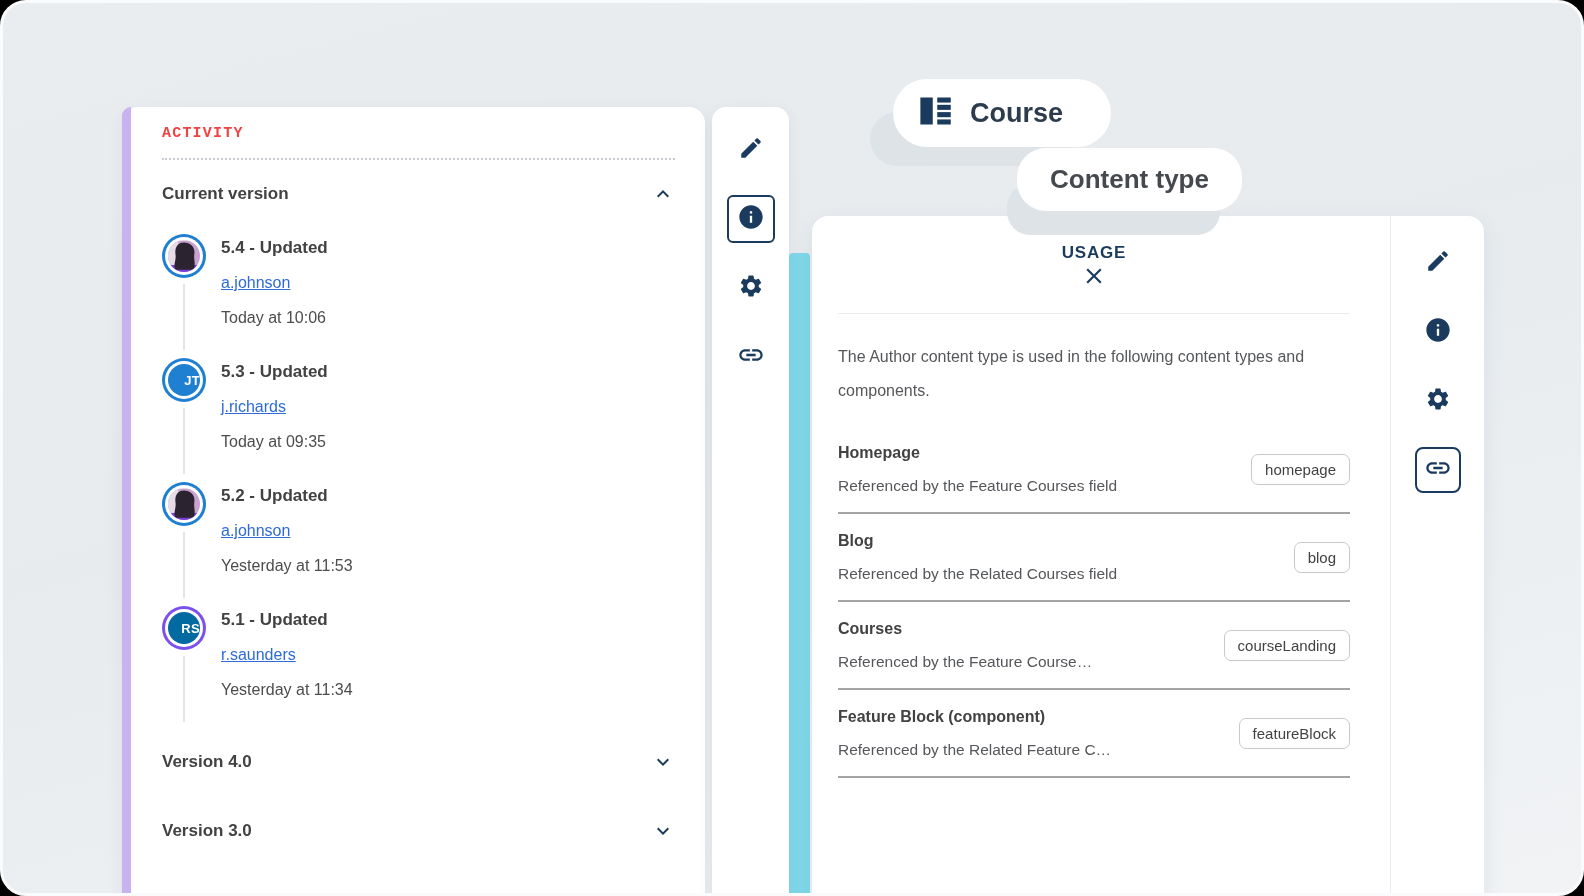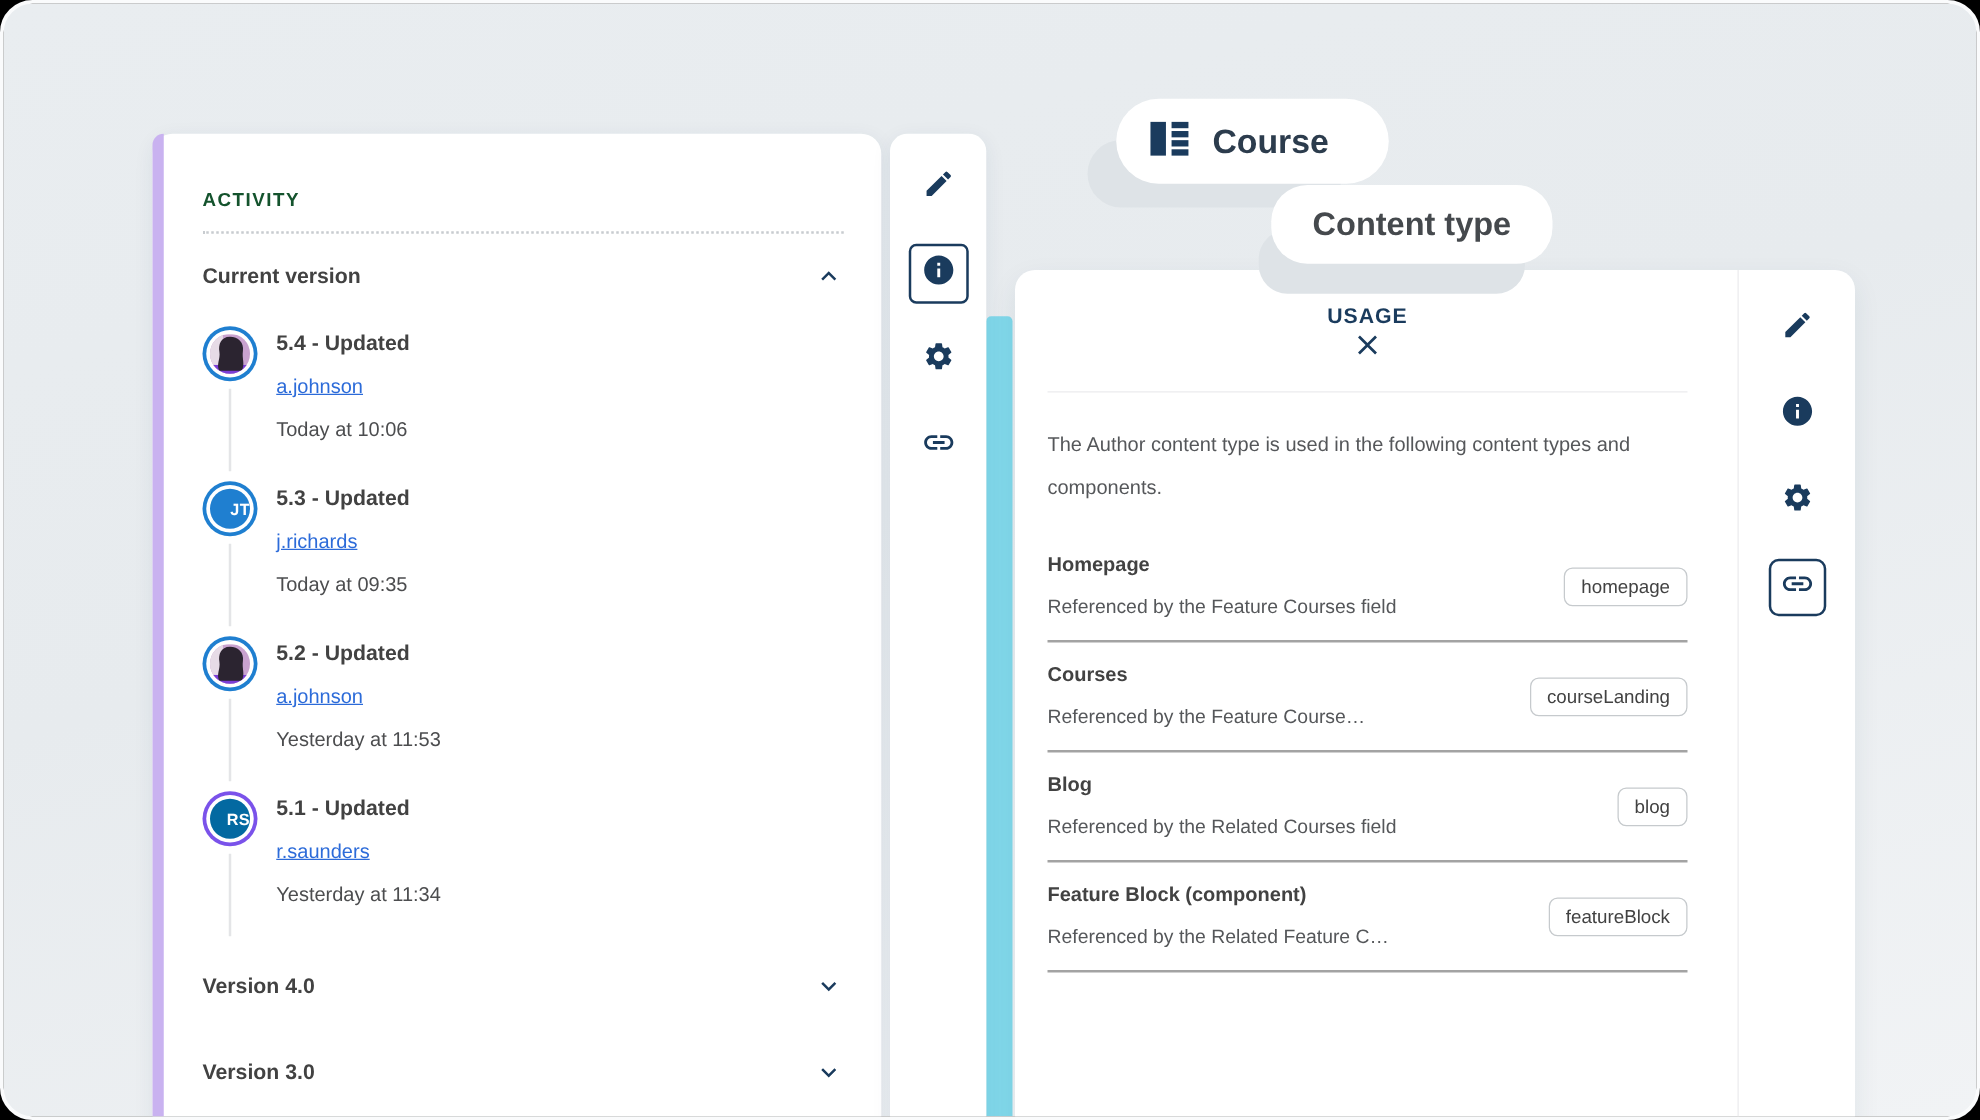--- a/index.html
+++ b/index.html
@@ -7,21 +7,21 @@
   .screen{
     position:relative;width:1584px;height:896px;overflow:hidden;
     border-radius:26px;border:3px solid #fafbfc;
     background:linear-gradient(165deg,#e9edf0 0%,#e7ebee 45%,#f1f3f5 100%);
   }
   .card{position:absolute;background:#fff;box-shadow:0 4px 16px rgba(27,60,93,.07);}
   
   .card-activity{left:119px;top:104px;width:583px;height:800px;border-radius:16px 16px 0 0;z-index:4;}
   .accent-purple{position:absolute;left:0;top:0;bottom:0;width:9px;background:#c9b2f0;border-radius:16px 0 0 0;}
   .activity-inner{position:absolute;left:40px;right:30px;top:0;}
-  .activity-title{margin-top:45px;font-size:15px;font-weight:700;letter-spacing:1.2px;color:#14532d;}
+  .activity-title{margin-top:18px;font-size:15px;font-weight:700;letter-spacing:1.2px;color:#ef4444;font-family:Liberation Mono, monospace;}
   .activity-dotted{margin-top:16px;border-bottom:2px dotted #c8ccd0;}
   .section-row{display:flex;align-items:center;justify-content:space-between;height:40px;margin-top:14px;cursor:pointer;}
   .section-label{font-size:17px;font-weight:700;color:#424242;}
   .chev svg{display:block;}
   .entries{margin-top:18px;}
   .entry{position:relative;display:flex;gap:15px;min-height:104px;margin-bottom:20px;}
   .entry .tline{position:absolute;left:21px;top:52px;bottom:-14px;width:2px;background:#e4e5e7;}
   .avatar{position:relative;width:44px;height:44px;border-radius:50%;flex:0 0 44px;margin-top:2px;z-index:1;}
   .avatar .ring{position:absolute;inset:3px;border-radius:50%;background:#fff;}
   .avatar .core{position:absolute;inset:6px;border-radius:50%;overflow:hidden;display:flex;align-items:center;justify-content:flex-end;}
@@ -239,31 +239,31 @@
       <div class="usage-items">
         <div class="usage-item">
           <div>
             <div class="ui-title">Homepage</div>
             <div class="ui-sub">Referenced by the Feature Courses field</div>
           </div>
           <span class="ui-tag">homepage</span>
         </div>
         <div class="usage-item">
           <div>
+            <div class="ui-title">Blog</div>
+            <div class="ui-sub">Referenced by the Related Courses field</div>
+          </div>
+          <span class="ui-tag">blog</span>
+        </div>
+        <div class="usage-item">
+          <div>
             <div class="ui-title">Courses</div>
             <div class="ui-sub">Referenced by the Feature Course…</div>
           </div>
           <span class="ui-tag">courseLanding</span>
-        </div>
-        <div class="usage-item">
-          <div>
-            <div class="ui-title">Blog</div>
-            <div class="ui-sub">Referenced by the Related Courses field</div>
-          </div>
-          <span class="ui-tag">blog</span>
         </div>
         <div class="usage-item">
           <div>
             <div class="ui-title">Feature Block (component)</div>
             <div class="ui-sub">Referenced by the Related Feature C…</div>
           </div>
           <span class="ui-tag">featureBlock</span>
         </div>
       </div>
     </div>

